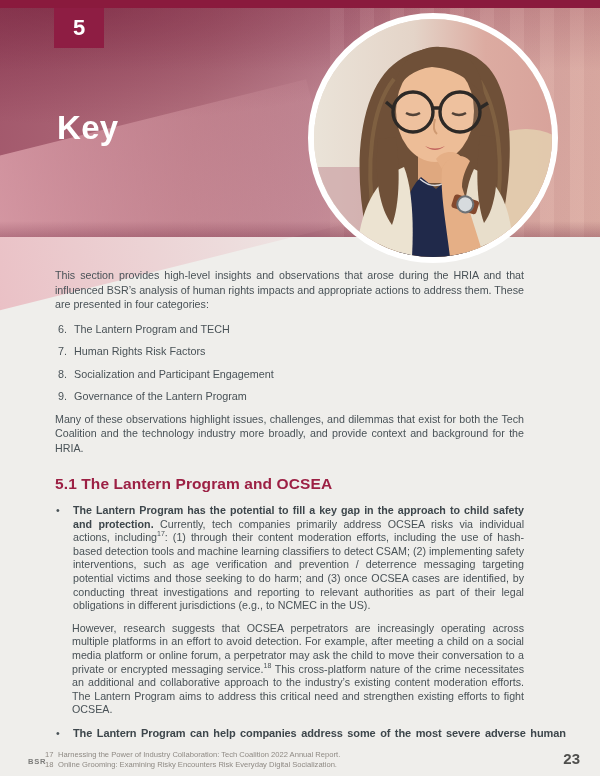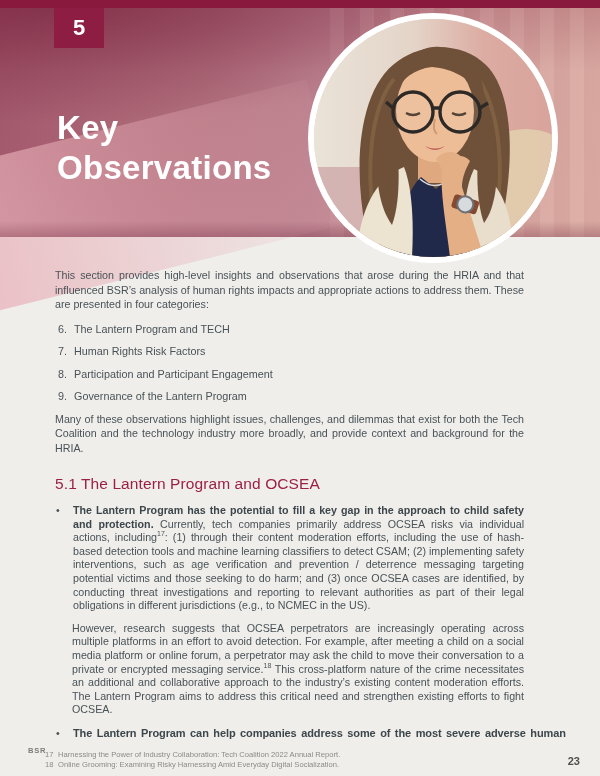--- a/index.html
+++ b/index.html
@@ -70,21 +70,21 @@
     margin:0;font-size:10.7px;line-height:14.5px;
     text-align:justify;
   }
   .intro-para{margin-bottom:10px;}
   .numlist{margin:10px 0 6px 0;}
   .li{display:flex;font-size:10.8px;line-height:14px;margin-bottom:8.5px;}
   .li .num{flex:none;width:16px;margin-left:3px;}
   .closing-para{margin-bottom:4px;}
   .sec-heading{
     margin:20px 0 11px 0;
-    color:#9c2044;font-size:15.5px;font-weight:normal;letter-spacing:.1px;
+    color:#9c2044;font-size:15.5px;font-weight:bold;letter-spacing:.1px;
   }
   .bullet{display:flex;margin:0 0 9px 0;}
   .bullet .marker{flex:none;width:17px;font-size:10.7px;line-height:13.6px;padding-left:1px;}
   .btext{margin:0;font-size:10.7px;line-height:13.6px;text-align:justify;}
   .btext strong, .bullet2 strong{color:#3d464b;}
   .cont-para{margin:0 0 10px 17px;font-size:10.7px;line-height:13.6px;text-align:justify;}
   sup{font-size:7px;line-height:0;vertical-align:super;}
   .bullet2 .b2{
     margin:0;font-size:11px;line-height:13.5px;font-weight:bold;
     white-space:nowrap;word-spacing:1.6px;letter-spacing:-0.1px;
@@ -95,42 +95,42 @@
   .fn .fn-num{flex:none;width:13px;}
   .fn-link{
     color:#8f8a84;
     text-decoration-color:#b08c7c;cursor:pointer;
   }
 
   
   .footer{
     position:absolute;left:28px;right:20px;bottom:9px;
     display:flex;align-items:baseline;
-    font-size:7.6px;letter-spacing:.7px;color:#8d8d8a;flex-direction:column;
+    font-size:7.6px;letter-spacing:.7px;color:#8d8d8a;
   }
   .footer .brand{font-weight:bold;color:#7c7c7a;margin-right:8px;}
-  .footer .pagenum{margin-left:auto;font-weight:bold;font-size:11px;letter-spacing:0;color:#4f4f4d;}
+  .footer .pagenum{margin-left:auto;font-weight:bold;font-size:15px;letter-spacing:0;color:#4f4f4d;}
 </style>
 </head>
 <body>
 
 <div class="page">
 
   <header class="header">
     <div class="hdr-shade"></div>
     <div class="hdr-curtain"></div>
     <div class="hdr-wedge"></div>
     <div class="hdr-bottomshade"></div>
     <div class="topbar"></div>
 
     <div class="chapter-box">
       <span>5</span>
     </div>
 
-    <h1 class="title"><span>Key</span><br><span>Observations</span></h1>
+    <h1 class="title"><span>Key</span><br></h1>
 
     <div class="photo">
       <svg viewBox="0 0 238 238" width="238" height="238">
         <defs>
           <linearGradient id="bg" x1="0" y1="0" x2="1" y2="0">
             <stop offset="0" stop-color="#eae3d8"></stop>
             <stop offset="0.42" stop-color="#e4d4c8"></stop>
             <stop offset="0.72" stop-color="#dcaba1"></stop>
             <stop offset="1" stop-color="#d8a39b"></stop>
           </linearGradient>
@@ -192,21 +192,21 @@
       <div class="li">
         <span class="num">6.</span>
         <span class="lbl">The Lantern Program and TECH</span>
       </div>
       <div class="li">
         <span class="num">7.</span>
         <span class="lbl">Human Rights Risk Factors</span>
       </div>
       <div class="li">
         <span class="num">8.</span>
-        <span class="lbl">Participation and Participant Engagement</span>
+        <span class="lbl">Socialization and Participant Engagement</span>
       </div>
       <div class="li">
         <span class="num">9.</span>
         <span class="lbl">Governance of the Lantern Program</span>
       </div>
     </div>
 
     <p class="para closing-para">Many of these observations highlight issues, challenges, and dilemmas that exist for both the Tech Coalition and the technology industry more broadly, and provide context and background for the HRIA.</p>
 
     <h2 class="sec-heading">5.1 The Lantern Program and OCSEA</h2>
@@ -223,21 +223,21 @@
       <p class="b2"><strong>The Lantern Program can help companies address some of the most severe adverse human</strong></p>
     </div>
 
     <div class="footnotes">
       <div class="fn">
         <span class="fn-num">17</span>
         <span class="fn-link">Harnessing the Power of Industry Collaboration: Tech Coalition 2022 Annual Report.</span>
       </div>
       <div class="fn">
         <span class="fn-num">18</span>
-        <span class="fn-link">Online Grooming: Examining Risky Harnessing Amid Everyday Digital Socialization.</span>
+        <span class="fn-link">Online Grooming: Examining Risky Encounters Risk Everyday Digital Socialization.</span>
       </div>
     </div>
   </main>
 
   <footer class="footer">
     <span class="brand">BSR</span>
     <span class="pagenum">23</span>
   </footer>
 
 </div>

